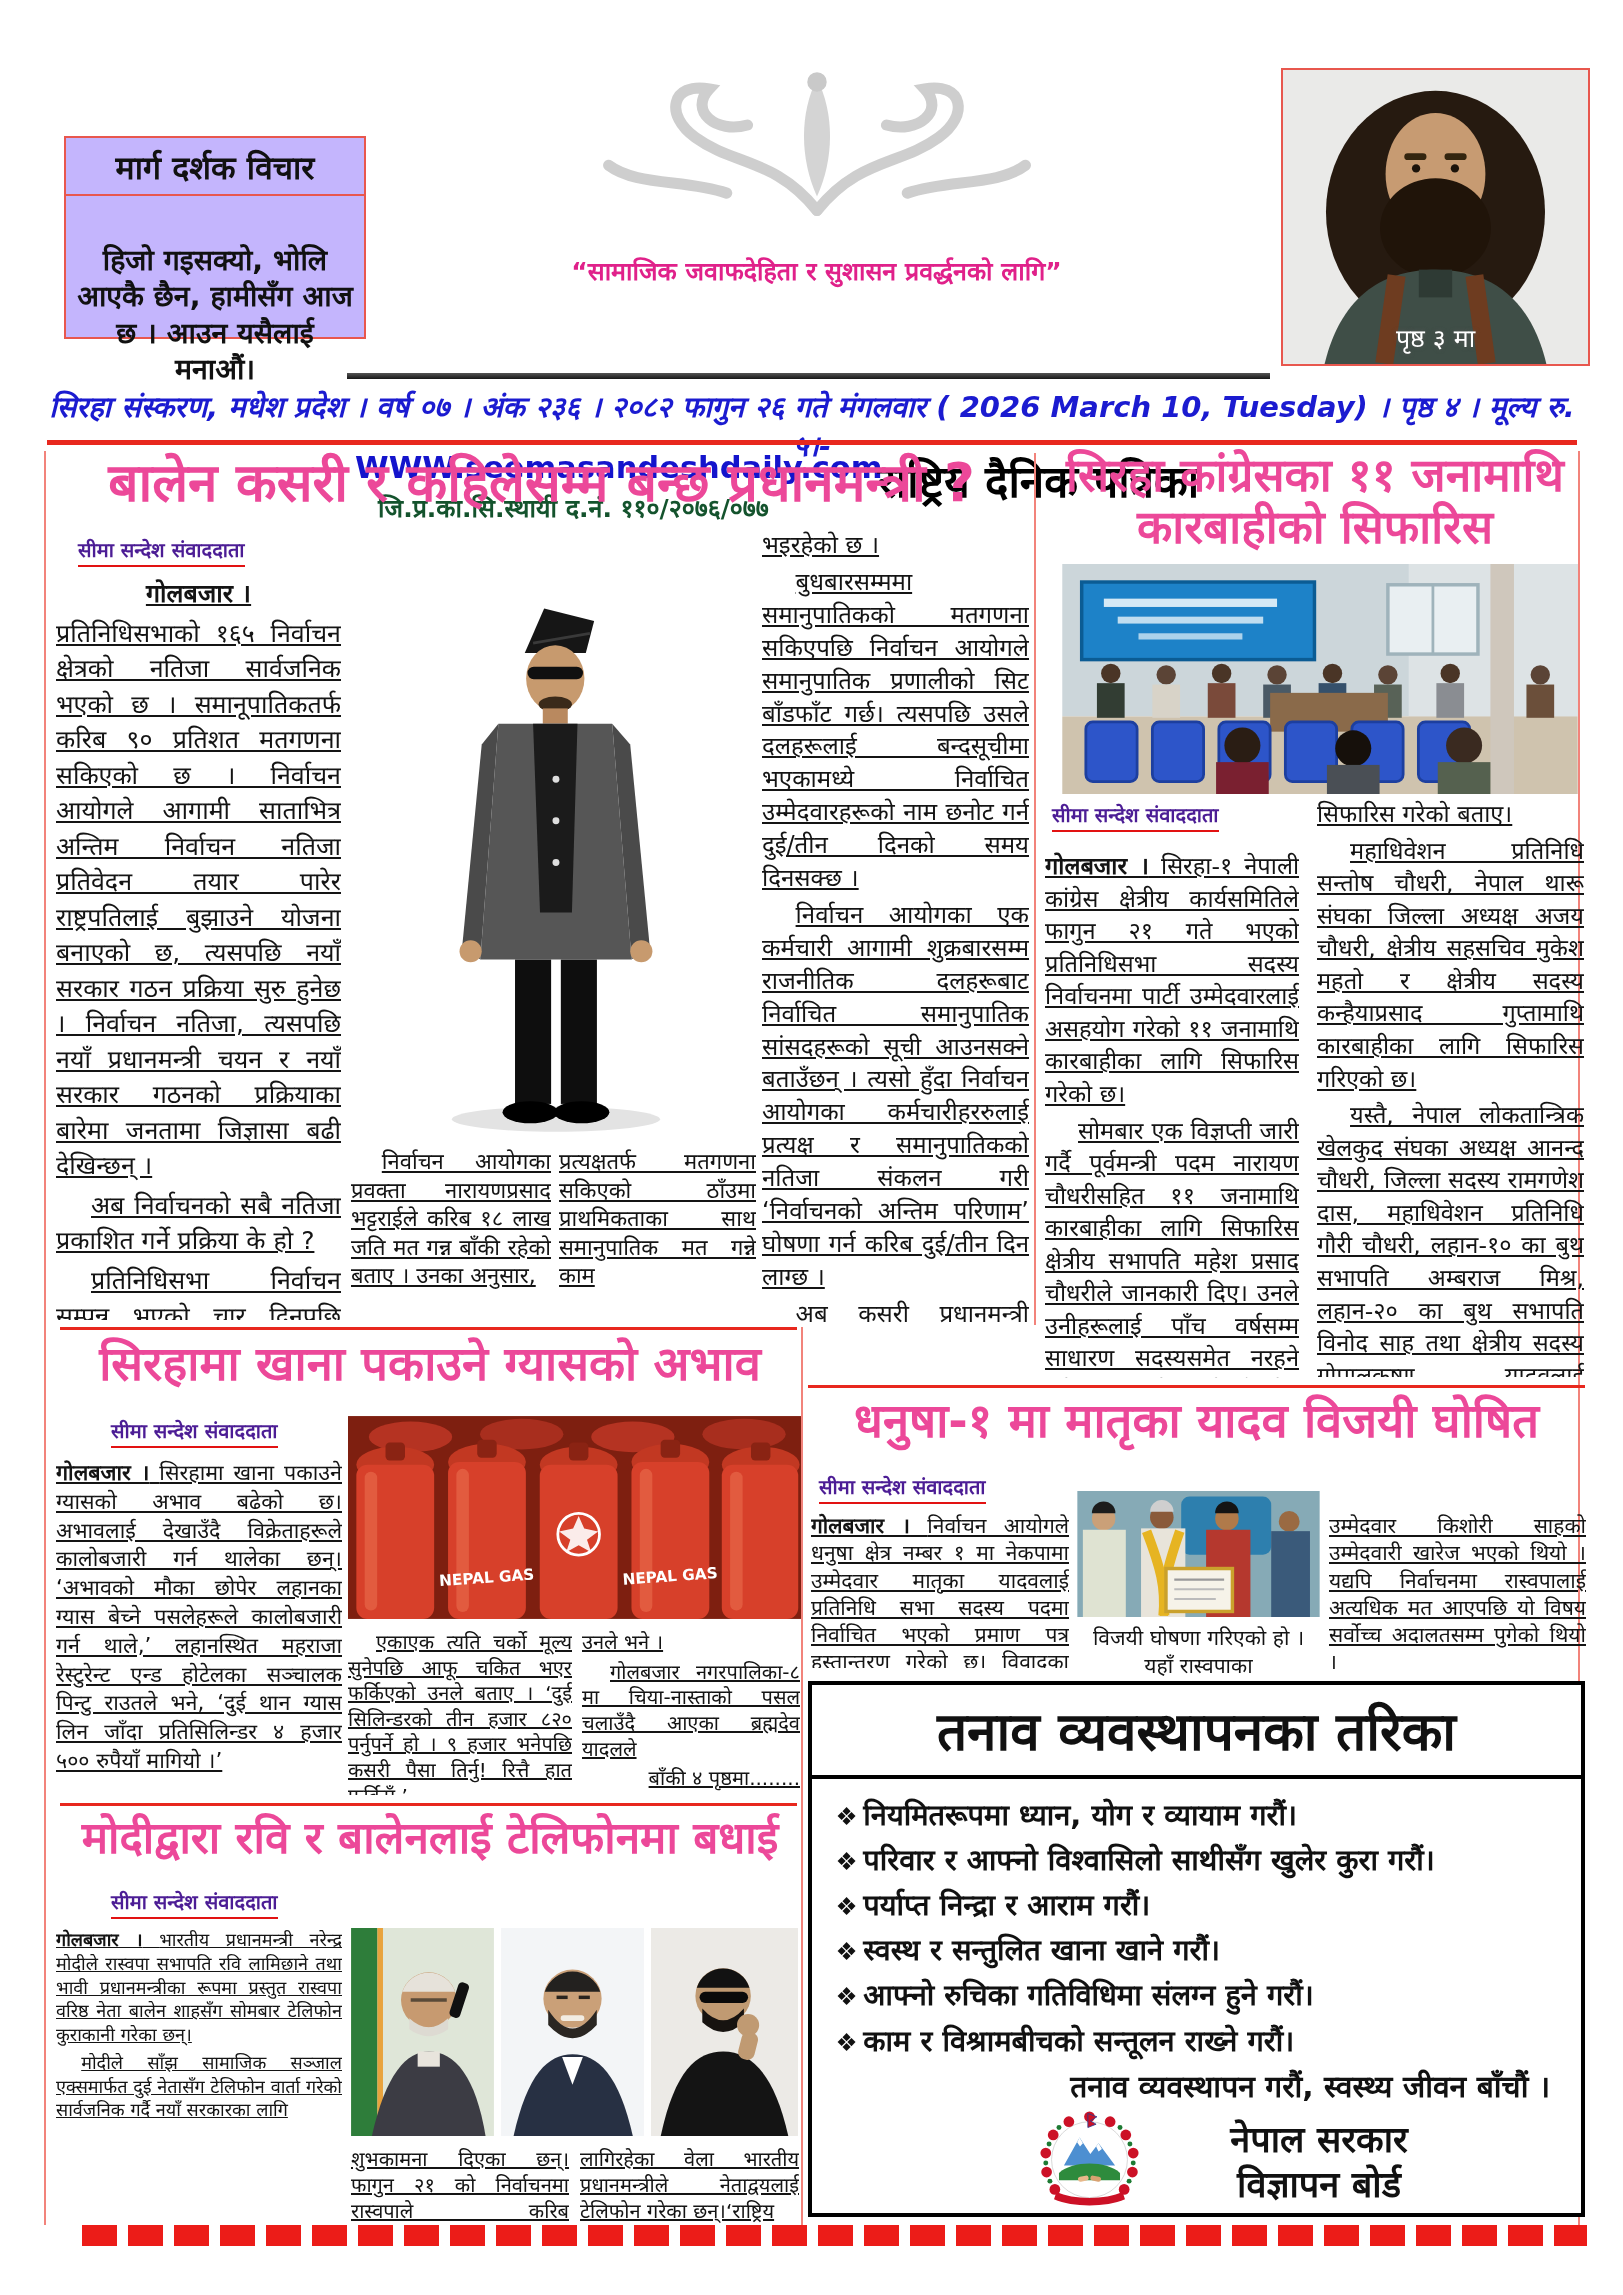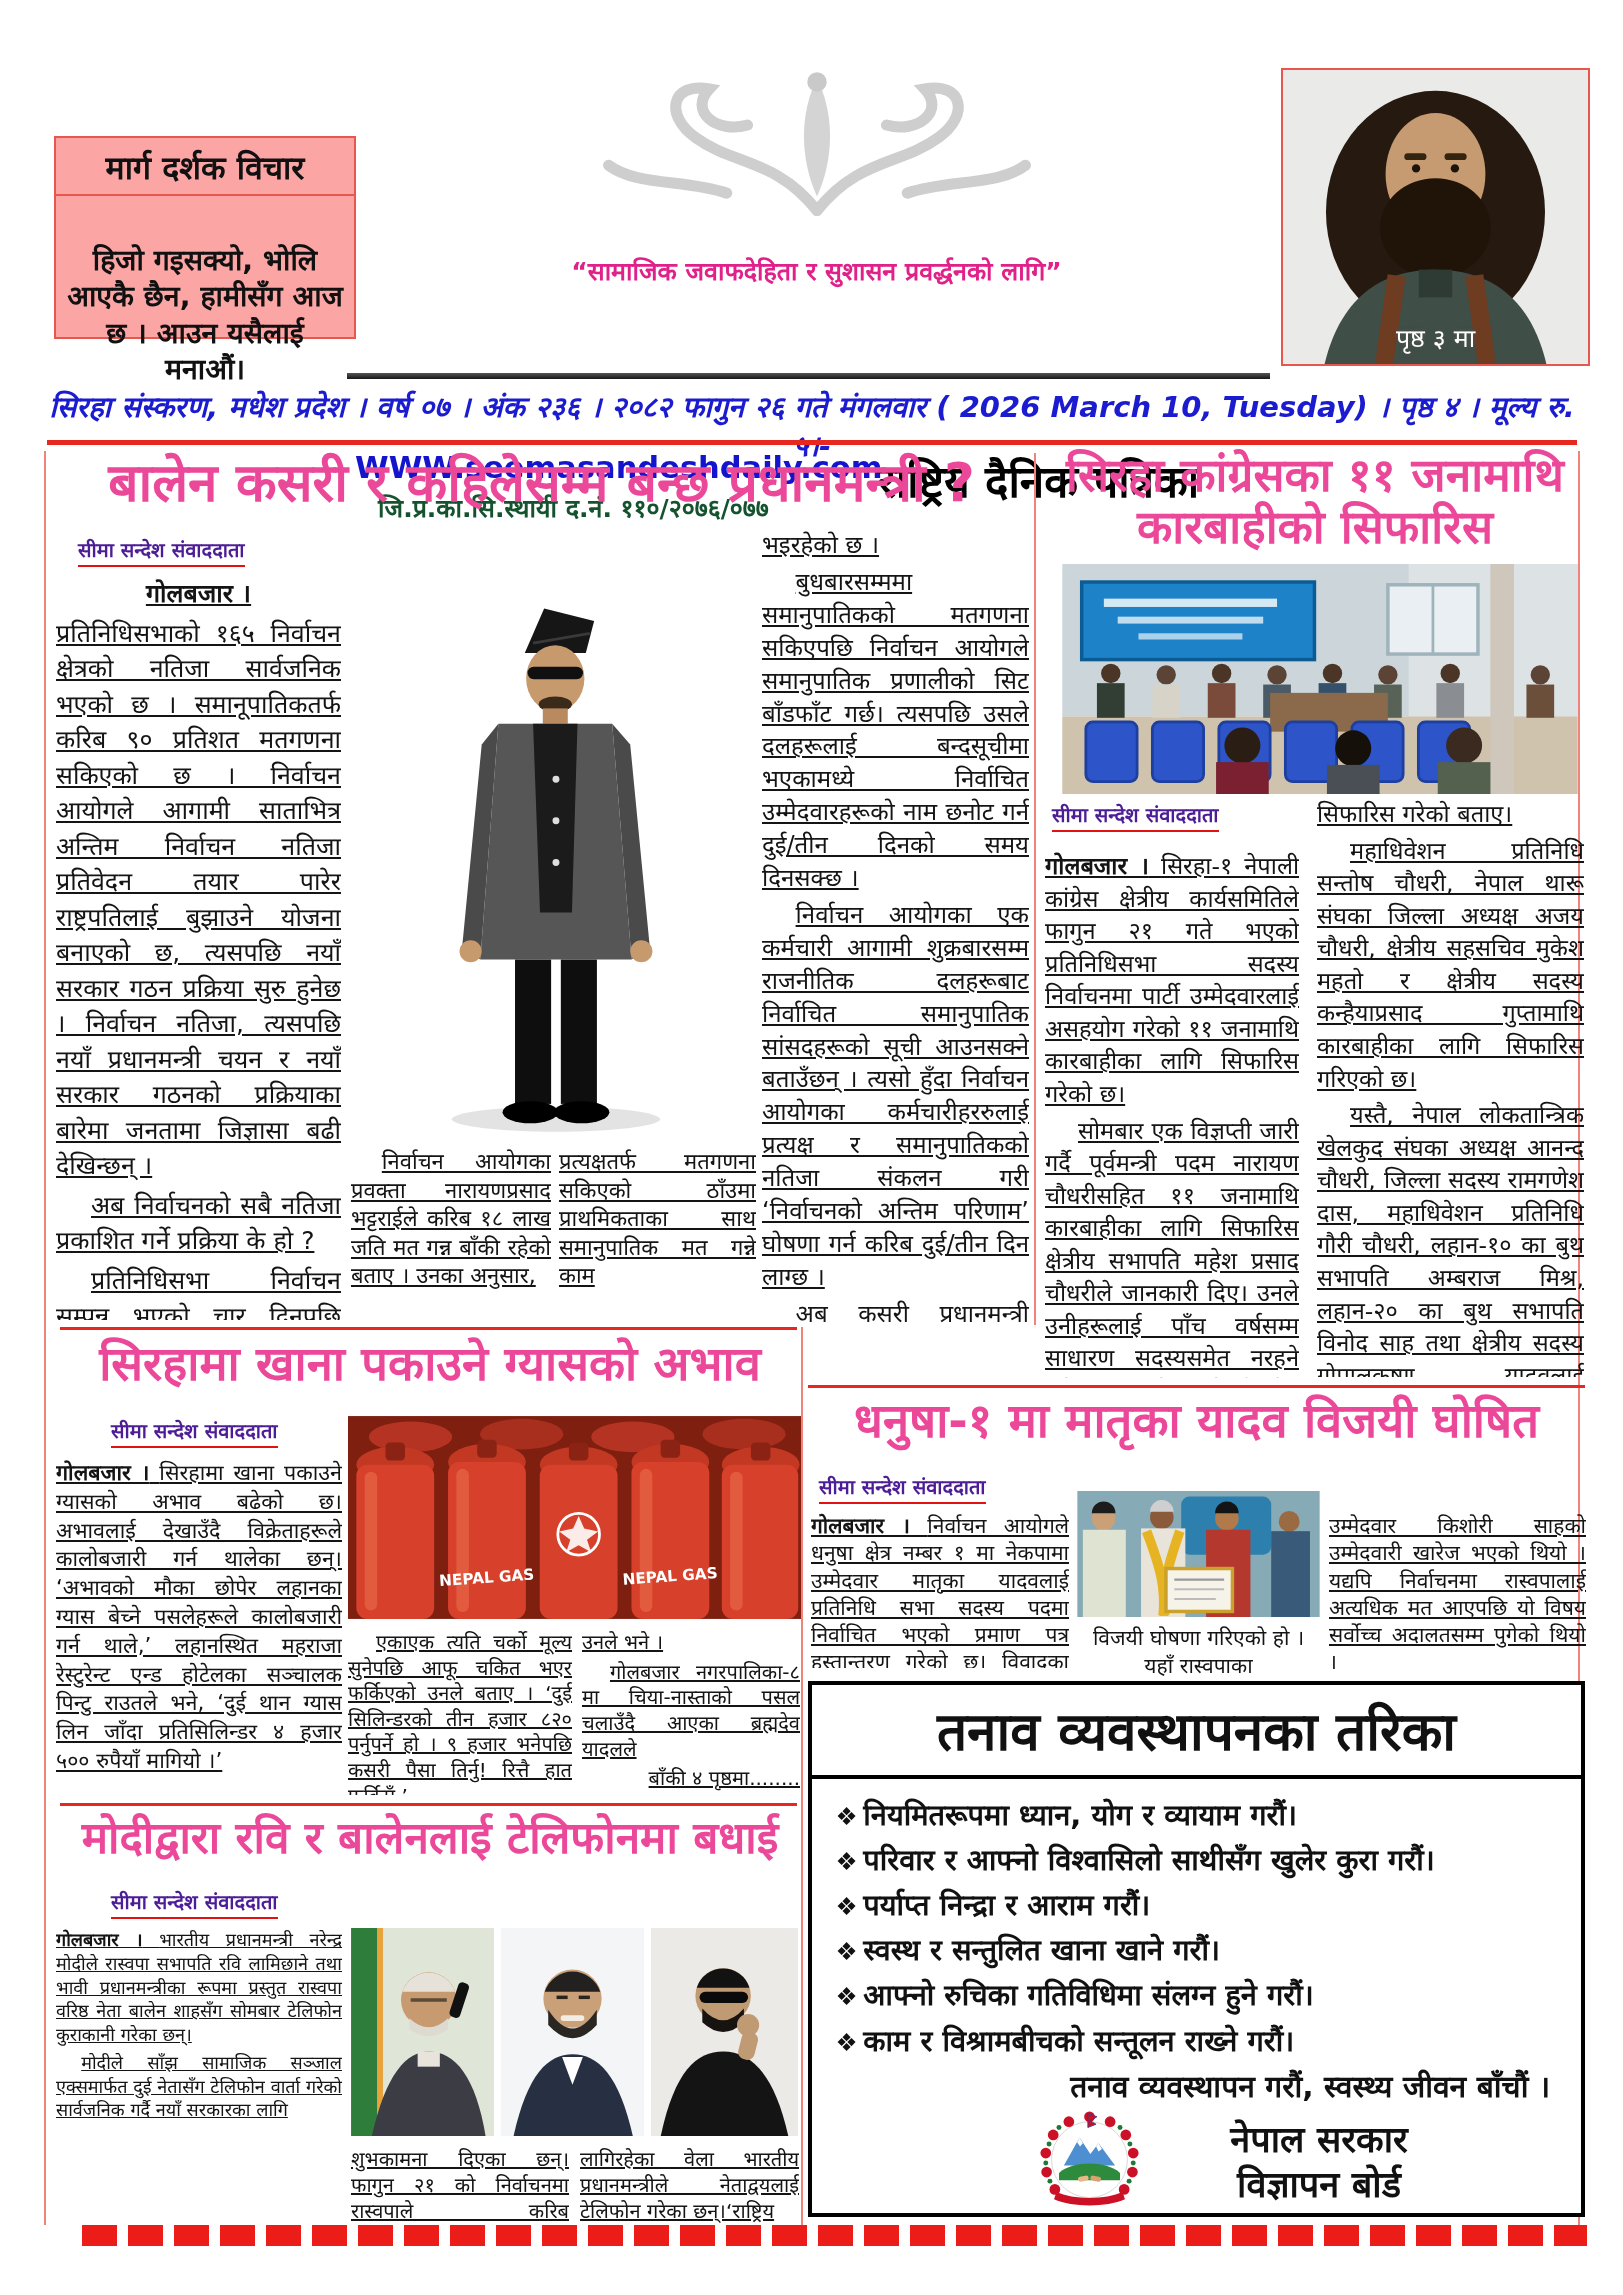--- a/index.html
+++ b/index.html
@@ -14,21 +14,21 @@
     border-bottom:2.1px solid #e21212;padding-bottom:2px;white-space:nowrap;}
   .col{position:absolute;text-align:justify;overflow:hidden;color:#141414;text-decoration:underline;}
   .col p{margin:0 0 4.2px 0;text-indent:1.4em;}
   .col p.noind{text-indent:0;}
   .col .more{text-align:right;text-indent:0;}
   .dateline{font-weight:bold;}
   .photo{position:absolute;overflow:hidden;}
   .photo svg{display:block;width:100%;height:100%;}
   .caption{position:absolute;text-align:center;font-size:21px;color:#141414;}
   
-  #quote-box{position:absolute;left:54px;top:136px;width:298px;height:199px;border:2.8px solid #e8574e;background:#fca5a5;}
+  #quote-box{position:absolute;left:64px;top:136px;width:298px;height:199px;border:2.8px solid #e8574e;background:#c4b5fd;}
   #quote-box .qtitle{font-size:32px;font-weight:bold;text-align:center;padding:7px 0 5.6px 0;border-bottom:2.1px solid #e8574e;}
   #quote-box .qtext{font-size:28.5px;font-weight:bold;text-align:center;padding:11px 7px 0 7px;line-height:1.28;margin-top:36px;}
   #masthead{position:absolute;left:355px;top:61px;width:923px;height:321px;}
   #masthead .ornament{position:absolute;left:198px;top:0;width:528px;height:160px;opacity:.85;}
   #masthead .tagline{position:absolute;left:0;top:192px;width:100%;text-align:center;
      color:#e0218a;font-weight:bold;font-size:25px;}
   #masthead .mtitle{position:absolute;left:0;top:208px;width:100%;text-align:center;
      font-size:136px;font-weight:bold;color:#000;line-height:1.05;text-shadow:5.6px 5.6px 0 #c2c2c2;white-space:nowrap;}
   #masthead .website{position:absolute;left:0;top:389px;width:437px;text-align:center;
      color:#1414cc;font-weight:bold;font-size:30.5px;}

